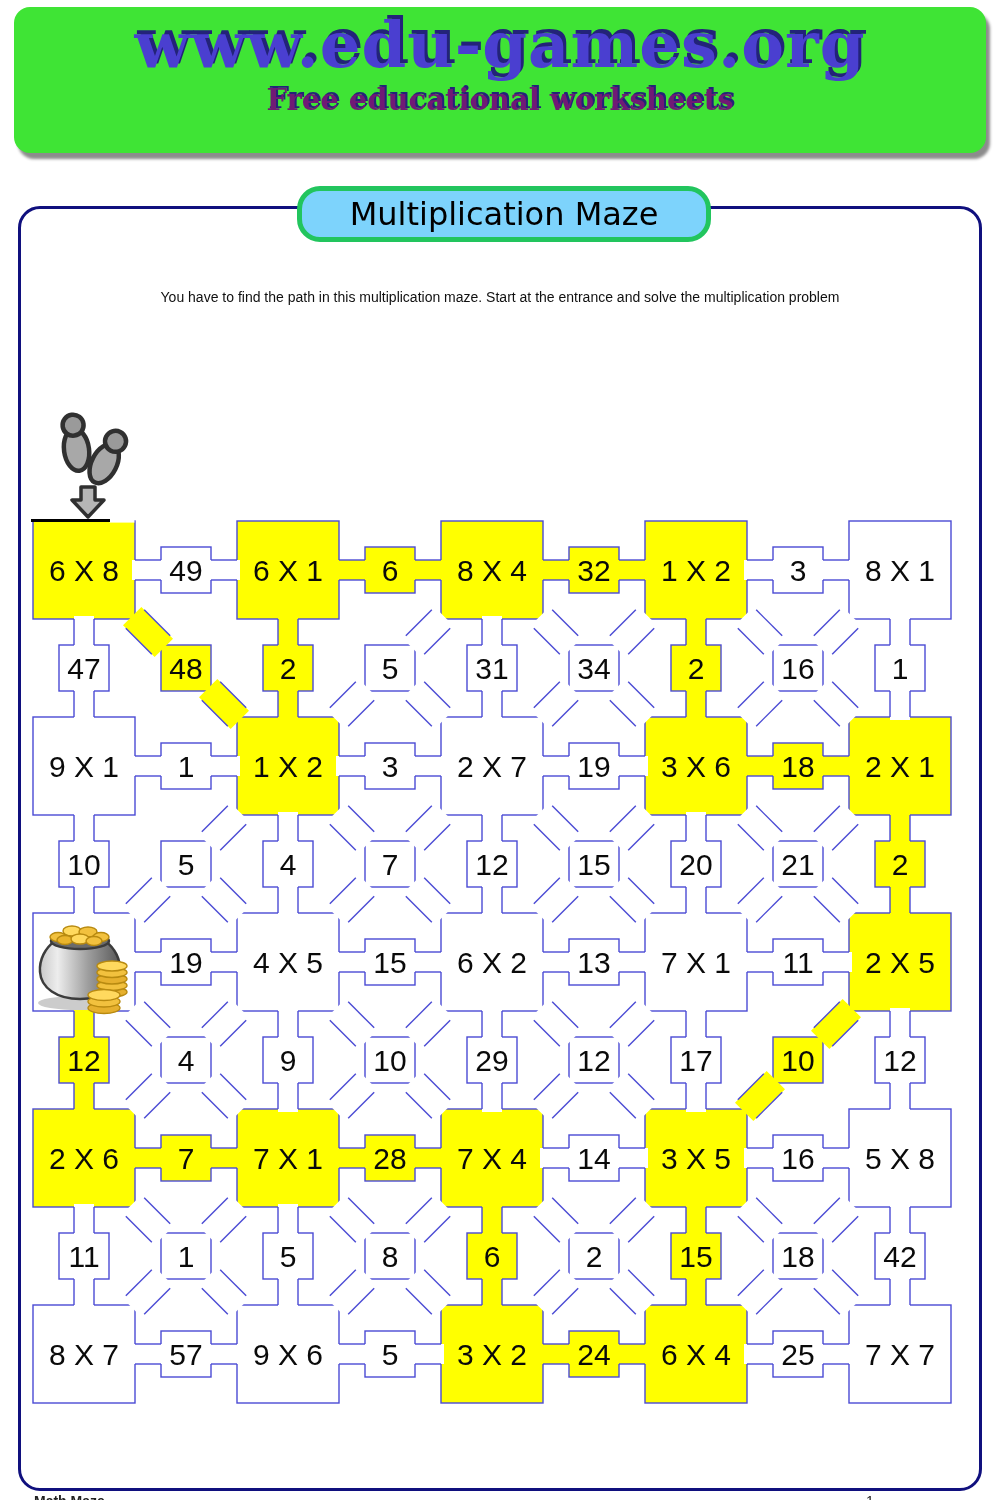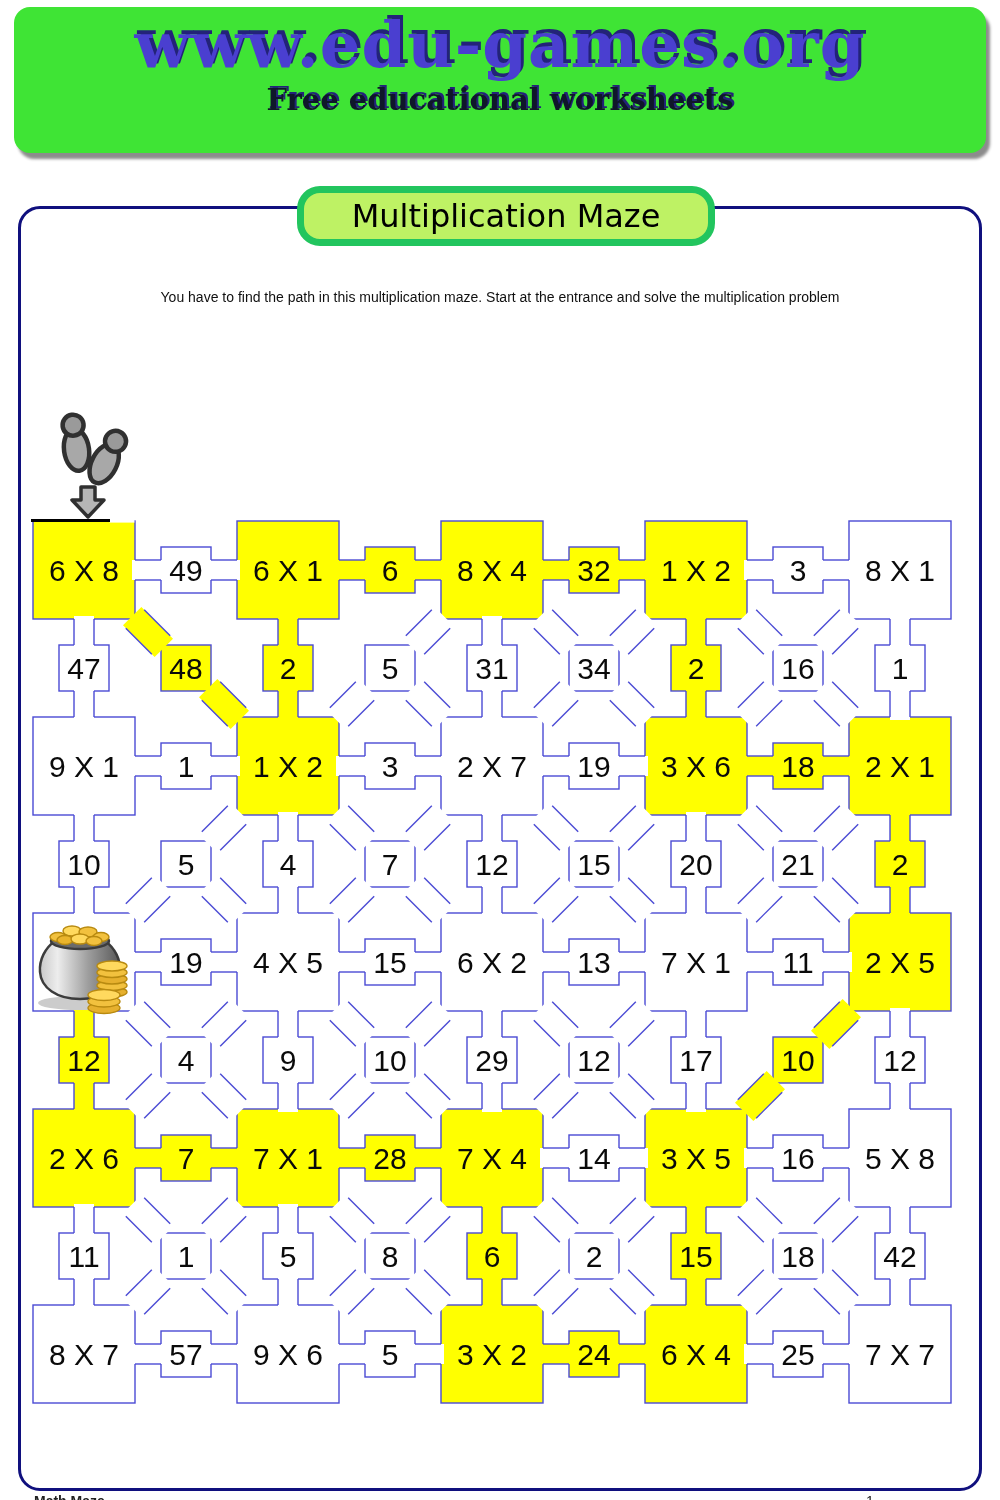--- a/index.html
+++ b/index.html
@@ -6,26 +6,26 @@
   html,body{margin:0;padding:0;background:#ffffff;}
   .page{position:relative;width:1000px;height:1500px;background:#ffffff;overflow:hidden;
         font-family:"Liberation Sans",sans-serif;}
   
   .banner{position:absolute;left:14px;top:7px;width:972px;height:146px;background:#3fe435;
           border-radius:16px;box-shadow:4px 6px 3px #8c8c8c;text-align:center;}
   .site-title{margin:0;font-family:"DejaVu Serif",serif;font-weight:bold;
           font-size:64px;line-height:76px;color:#4a3fd0;letter-spacing:1px;
           text-shadow:3px -4px 0 #232379;}
   .tagline{margin:0;font-family:"DejaVu Serif",serif;font-weight:bold;font-size:29px;
-          color:#0f172a;text-shadow:2px -2px 0 #232379;}
+          color:#701a75;text-shadow:2px -2px 0 #232379;}
   
   .frame{position:absolute;left:18px;top:206px;width:958px;height:1279px;background:#ffffff;
          border:3px solid #10107e;border-radius:22px;}
-  .title-pill{position:absolute;left:297px;top:186px;width:404px;height:46px;background:#bef264;
-         border:7px solid #22c55e;border-radius:23px;display:flex;align-items:center;
+  .title-pill{position:absolute;left:297px;top:186px;width:404px;height:46px;background:#7dd3fc;
+         border:5px solid #22c55e;border-radius:23px;display:flex;align-items:center;
          justify-content:center;font-family:"DejaVu Sans",sans-serif;font-size:32px;color:#000;
          z-index:3;white-space:nowrap;}
   .instructions{position:absolute;left:30px;top:288px;width:940px;text-align:center;
          font-size:14px;line-height:19px;color:#101010;z-index:2;}
   svg.maze{position:absolute;left:0;top:0;z-index:2;}
   svg.feet{position:absolute;left:55px;top:410px;z-index:2;}
   .footer-left{position:absolute;left:34px;top:1493px;font-size:14px;font-weight:bold;color:#222;}
   .footer-page{position:absolute;left:866px;top:1493px;font-size:14px;color:#222;}
   text{font-family:"Liberation Sans",sans-serif;}
 </style>

